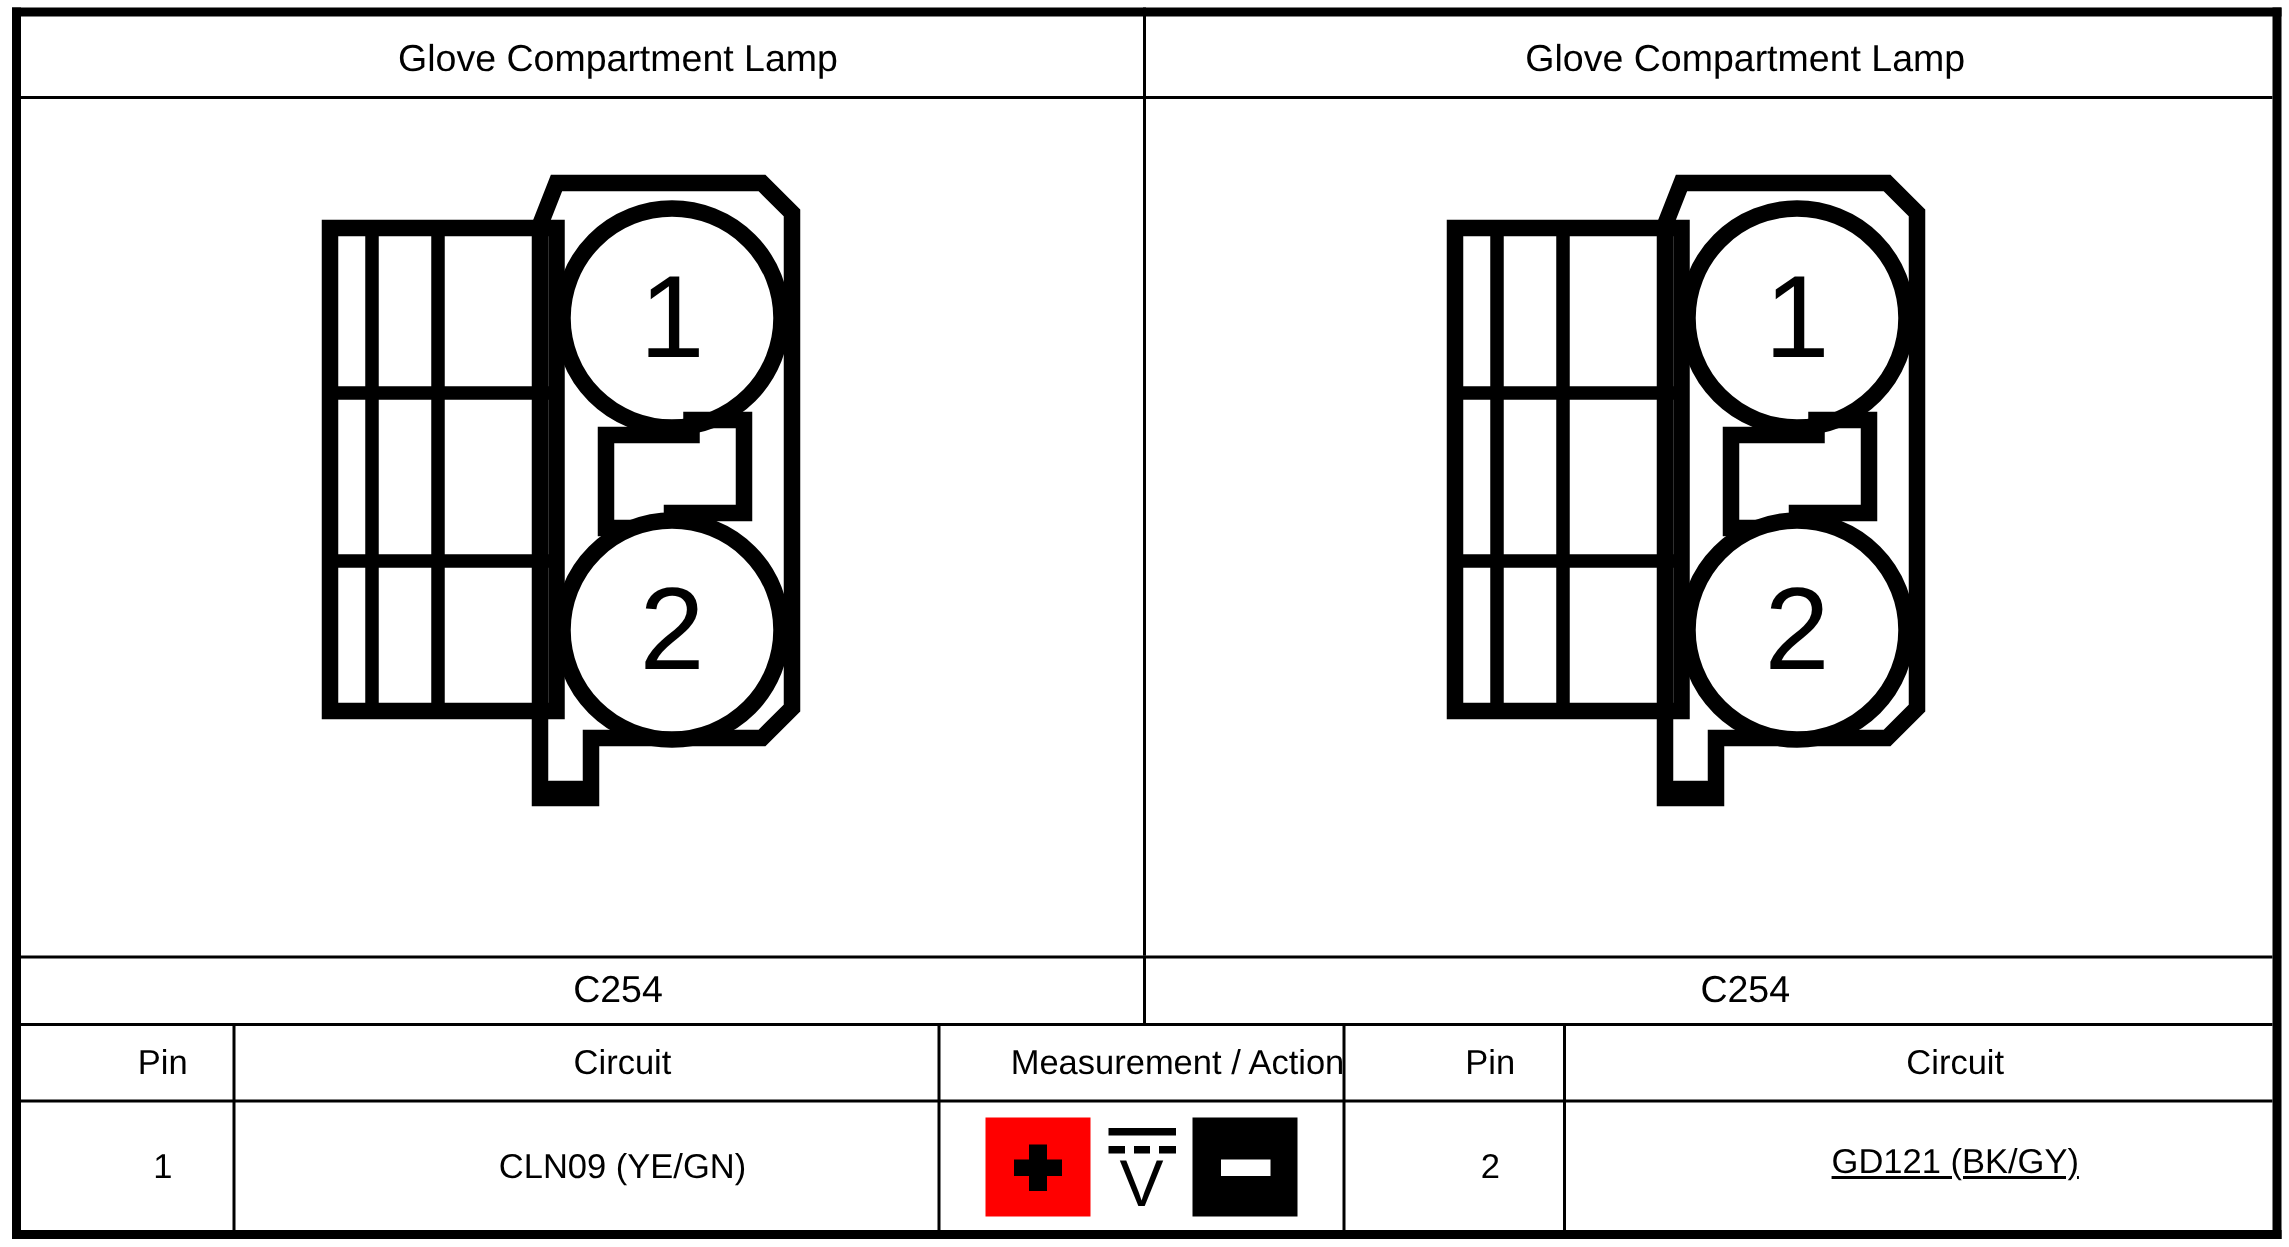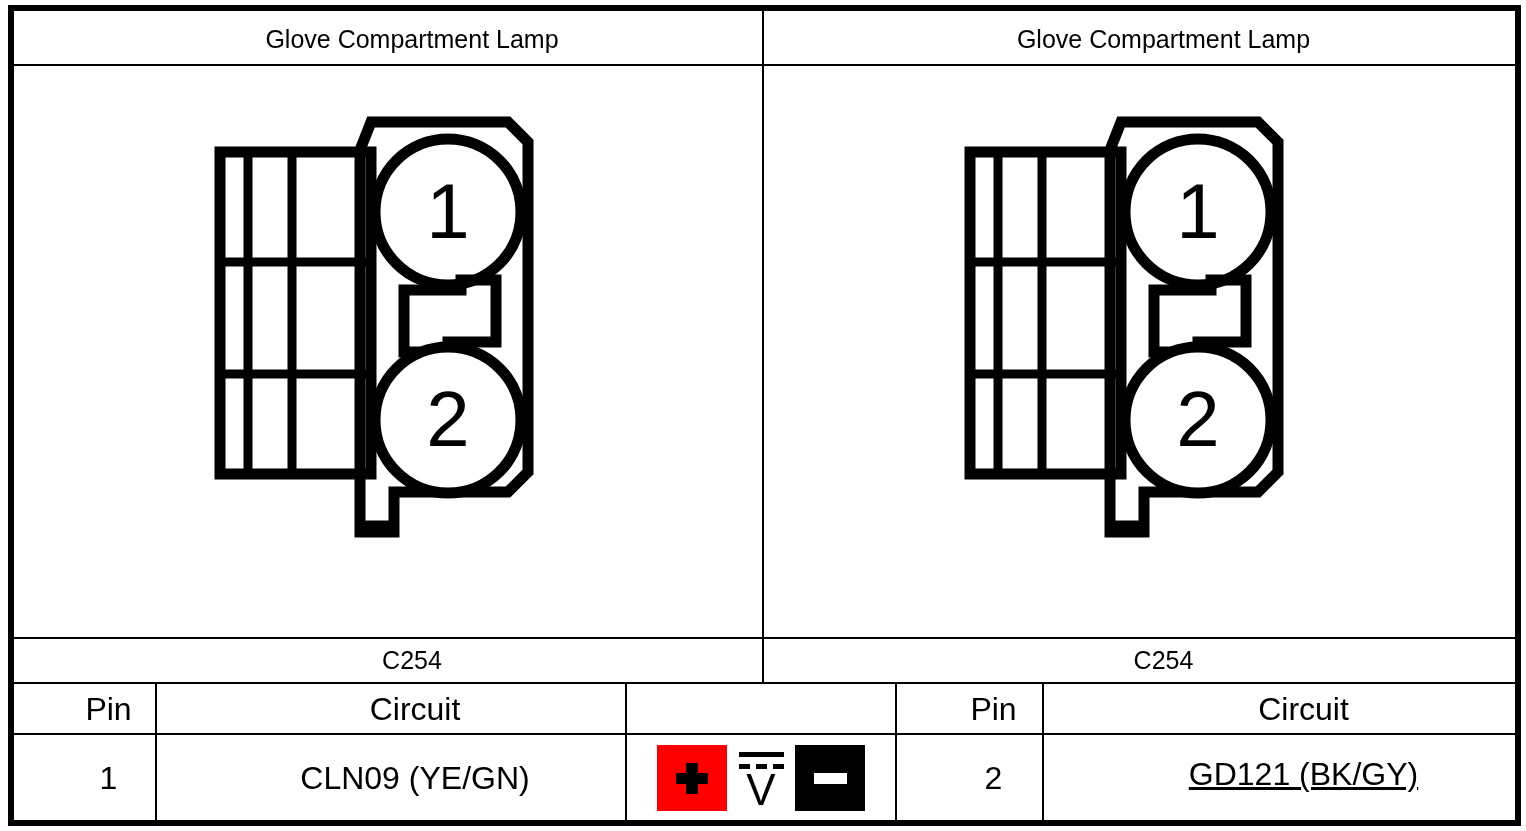--- a/index.html
+++ b/index.html
@@ -46,21 +46,21 @@
   .cell-text {
     position: absolute;
     display: flex;
     align-items: center;
     justify-content: center;
     font-size: 25px;
     line-height: 1;
     white-space: nowrap;
     margin-left: 24px;
   }
-  .cell-text.small { font-size: 32px; }
+  .cell-text.small { font-size: 23px; }
 
   
   .meas-wrap {
     position: absolute;
     display: flex;
     align-items: center;
     justify-content: center;
     gap: 9px;
   }
   .icon-plus {
@@ -187,20 +187,21 @@
 
       <circle cx="240" cy="308" r="73" fill="#ffffff" stroke="#000000" stroke-width="11"></circle>
       <text x="240" y="334" text-anchor="middle" font-family="Liberation Sans, sans-serif" font-size="78" fill="#000000">2</text>
     </svg>
   </div>
 
   <div class="cell-text" style="left:14px; top:639px; width:748px; height:43px;">C254</div>
 
   <div class="cell-text small" style="left:14px; top:684px; width:141px; height:49px;">Pin</div>
   <div class="cell-text small" style="left:157px; top:684px; width:468px; height:49px;">Circuit</div>
+  <div class="cell-text small" style="left:627px; top:684px; width:268px; height:49px;">Measurement / Action</div>
 
   <div class="cell-text small" style="left:14px; top:735px; width:141px; height:85px;">1</div>
   <div class="cell-text small" style="left:157px; top:735px; width:468px; height:85px;">CLN09 (YE/GN)</div>
 
   <div class="meas-wrap" style="left:627px; top:735px; width:268px; height:85px;">
     <span class="icon-plus"></span>
     <span class="icon-dc">
       <span class="dc-bar-solid"></span>
       <span class="dc-bar-dash"></span>
       <span class="dc-v">V</span>

